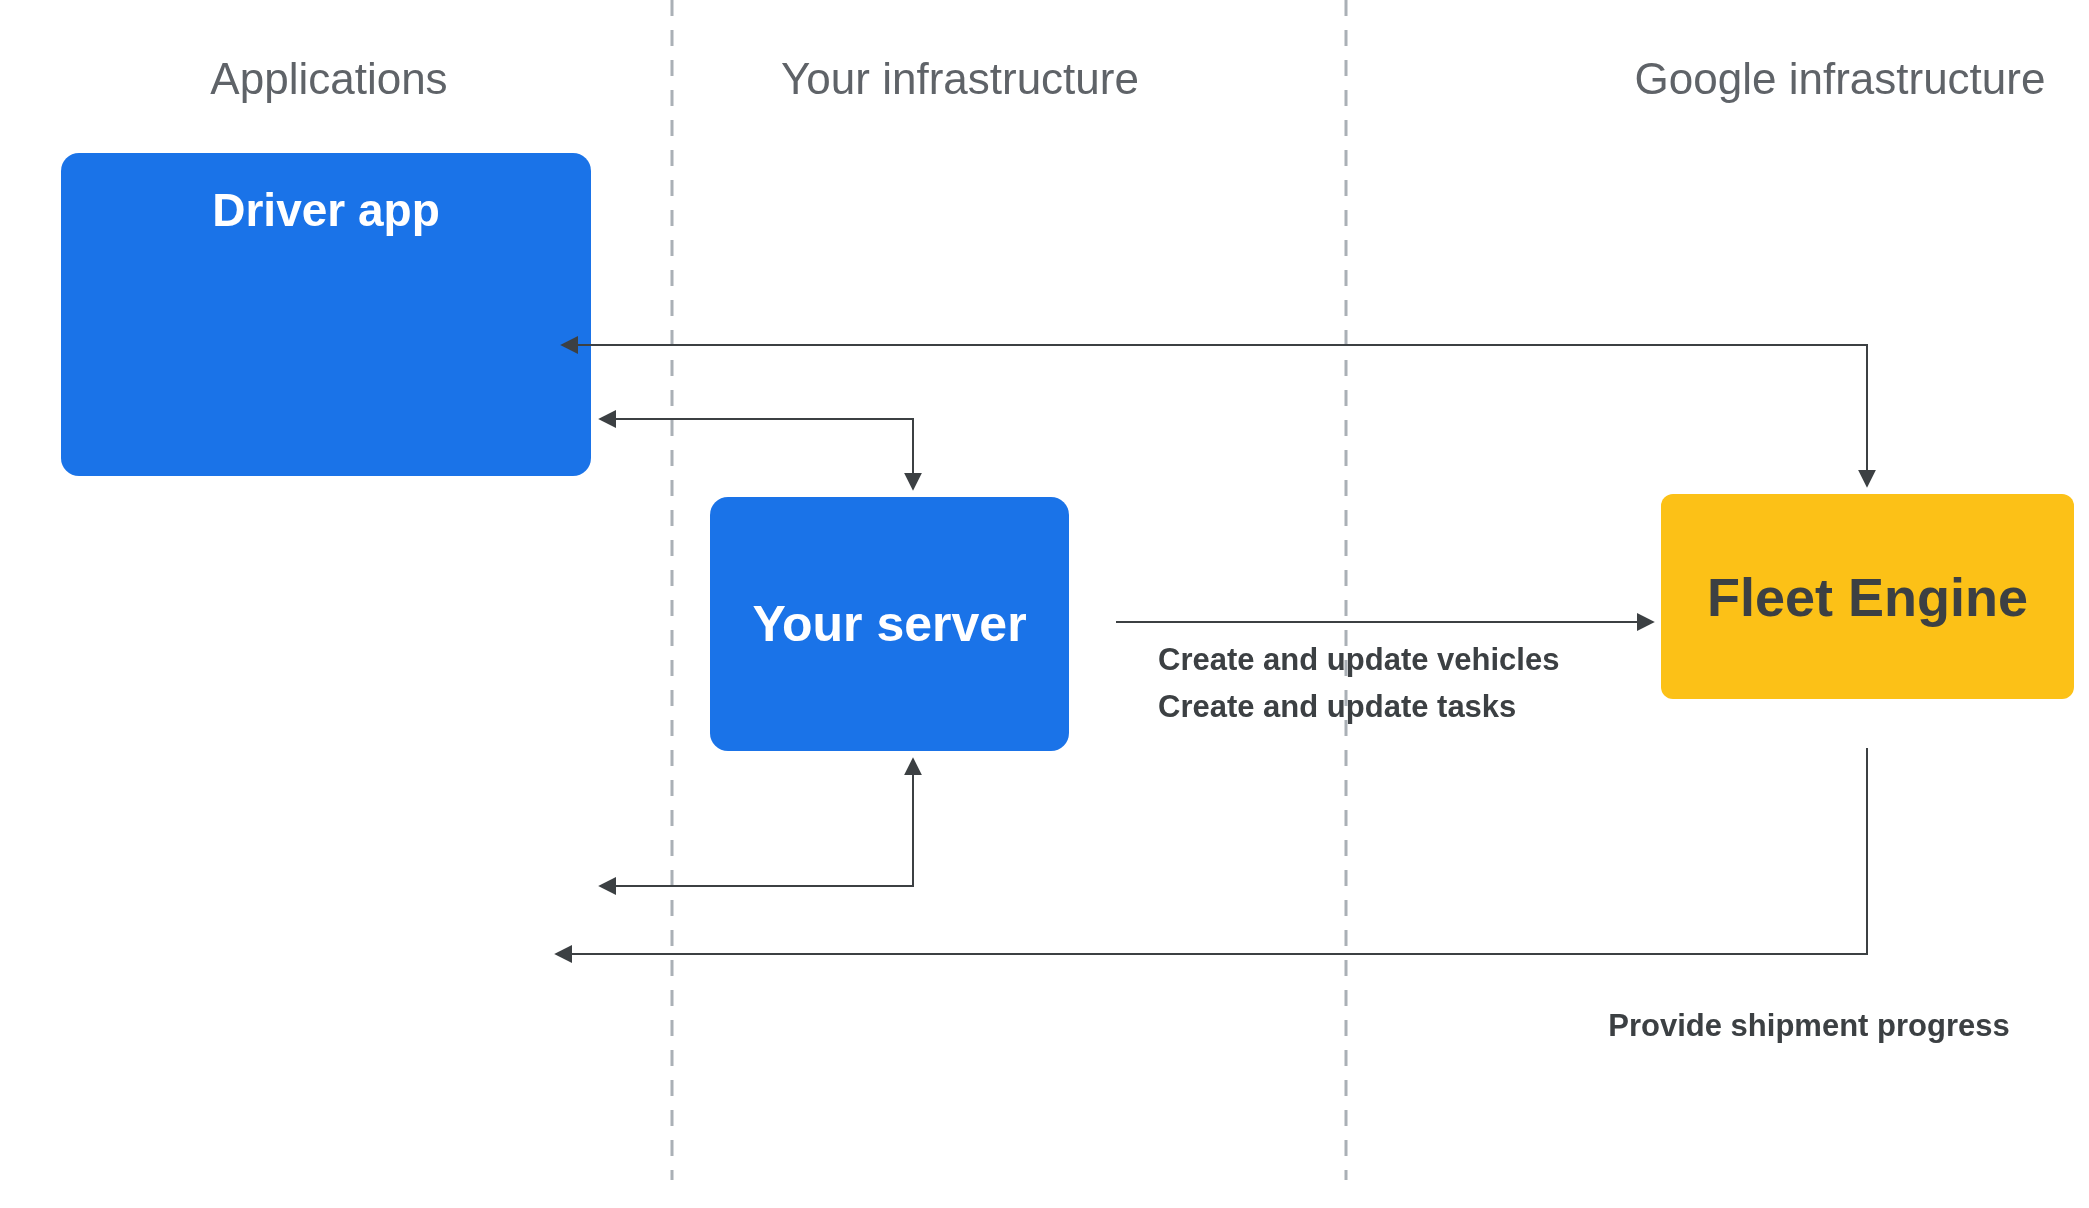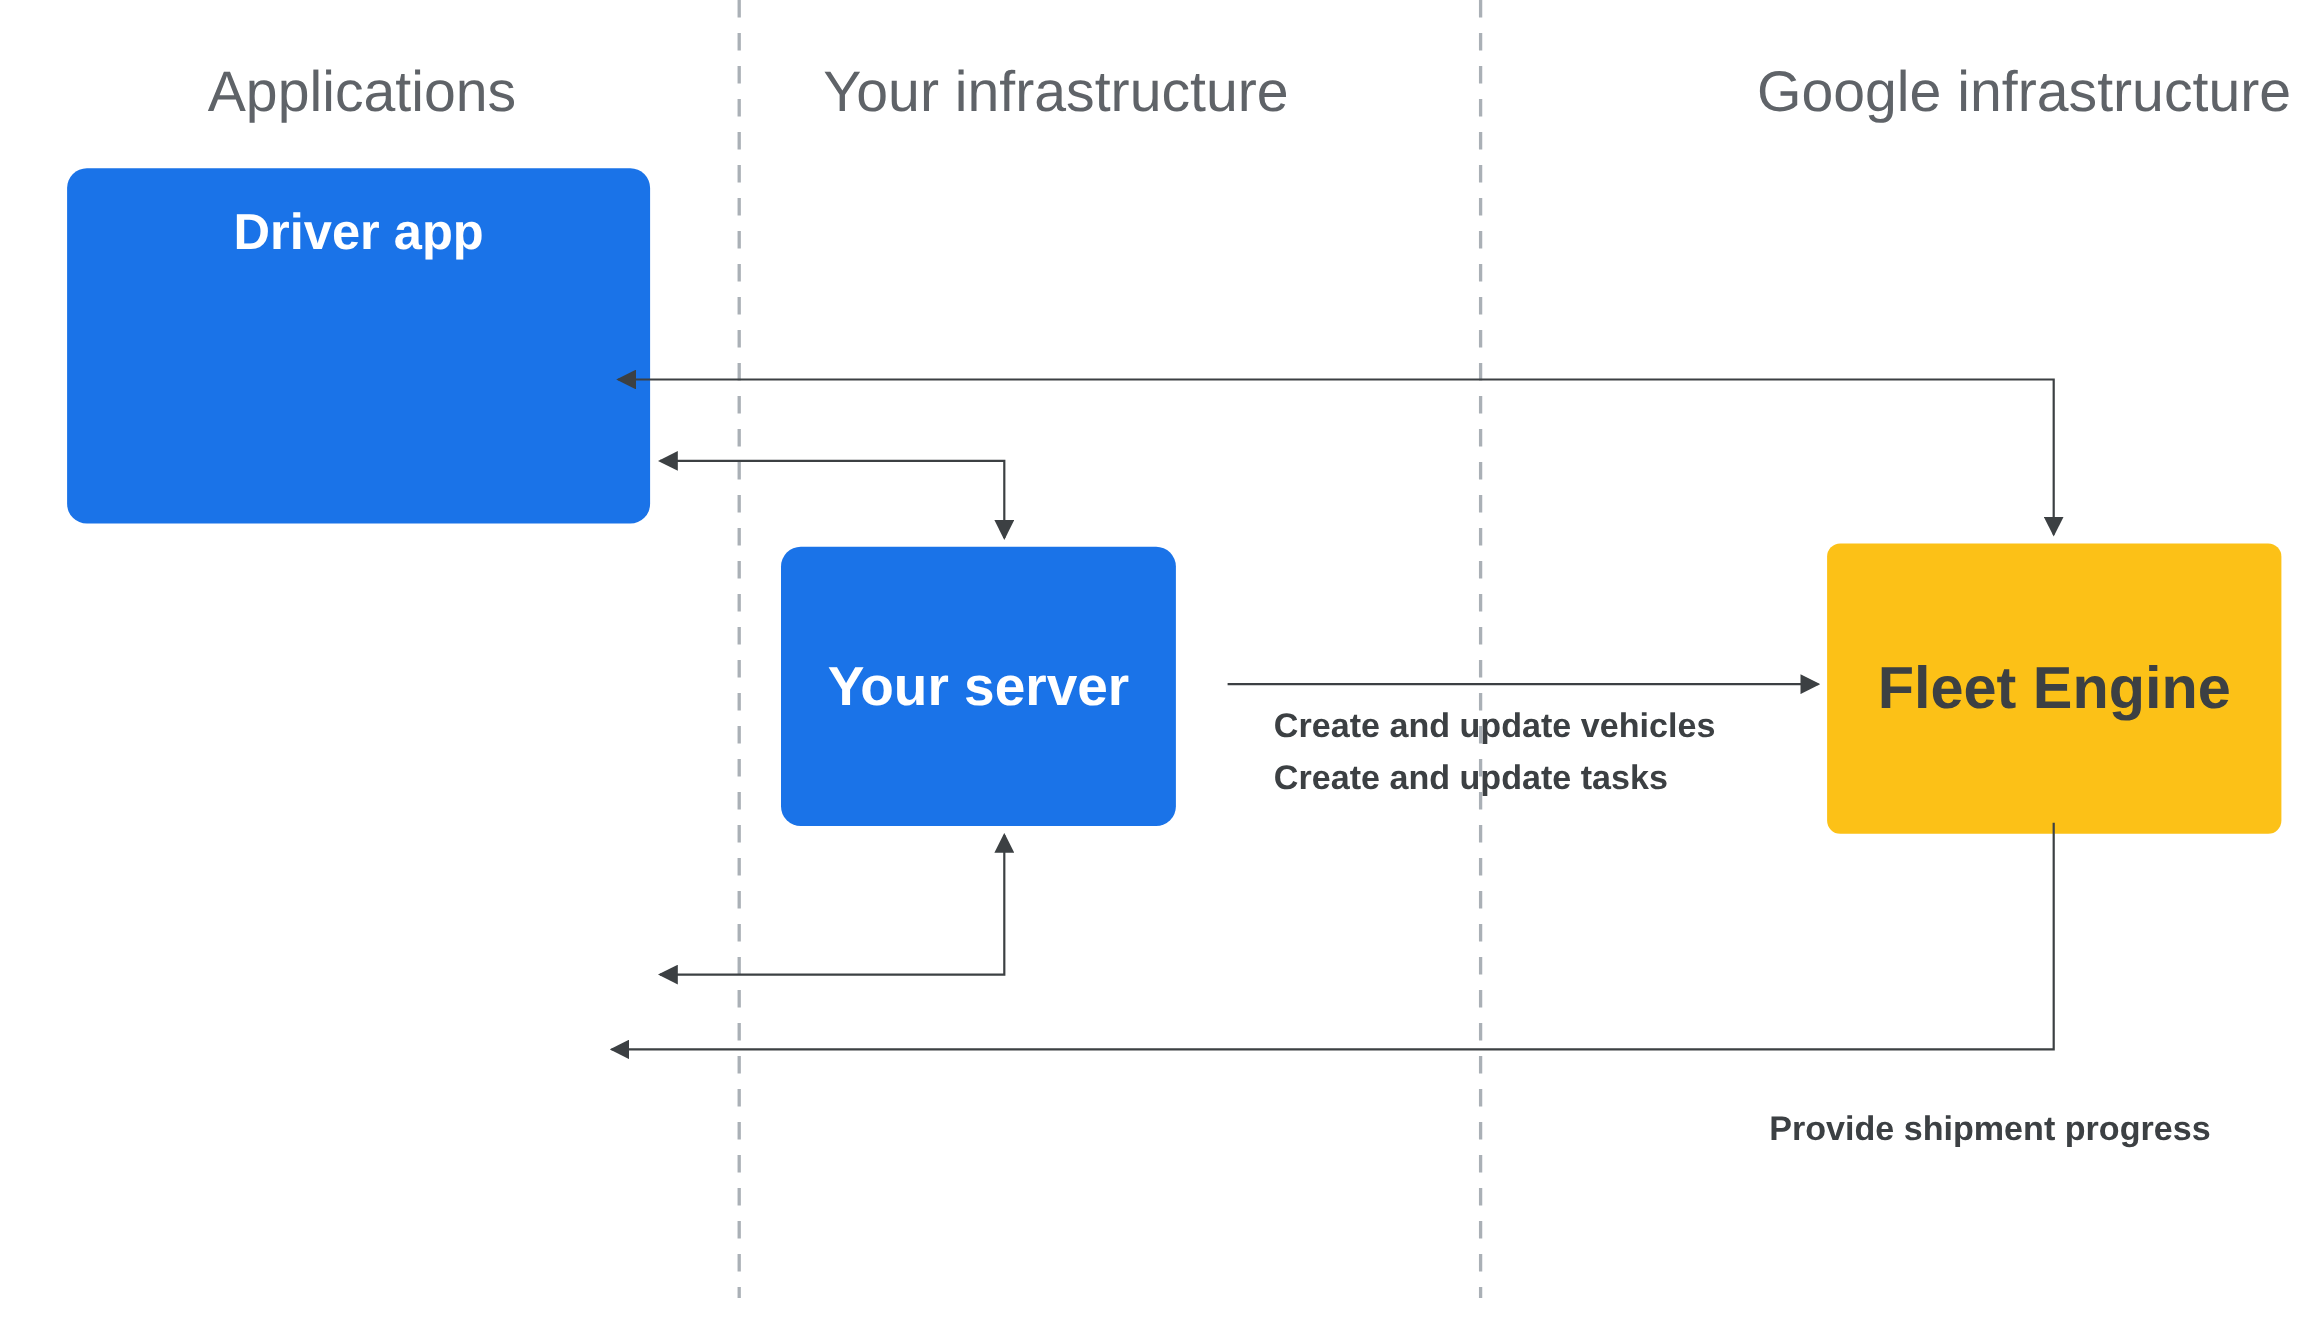--- a/index.html
+++ b/index.html
@@ -16,21 +16,21 @@
   .canvas{
     position:relative;
     width:2089px;
     height:1208px;
     background:#ffffff;
     overflow:hidden;
   }
   .col-header{
     position:absolute;
     transform:translateX(-50%);
-    font-size:52px;
+    font-size:44px;
     font-weight:400;
     color:var(--header-gray);
     white-space:nowrap;
     z-index:3;
   }
   .h-apps{left:329px;top:54px;}
   .h-yours{left:960px;top:54px;}
   .h-google{left:1808px;top:54px;margin-left:32px;}
 
   .box{position:absolute;z-index:2;}
@@ -74,21 +74,21 @@
   .your-server{
     left:710px;top:497px;width:359px;height:254px;
     display:flex;align-items:center;justify-content:center;
   }
   .server-title{
     color:#ffffff;
     font-size:50px;
     font-weight:700;
   }
   .fleet-engine{
-    left:1661px;top:494px;width:413px;height:264px;
+    left:1661px;top:494px;width:413px;height:205px;
     display:flex;align-items:center;justify-content:center;
   }
   .fleet-title{
     color:var(--text-dark);
     font-size:54px;
     font-weight:700;
   }
   .arrow-label{
     position:absolute;
     font-size:31px;

